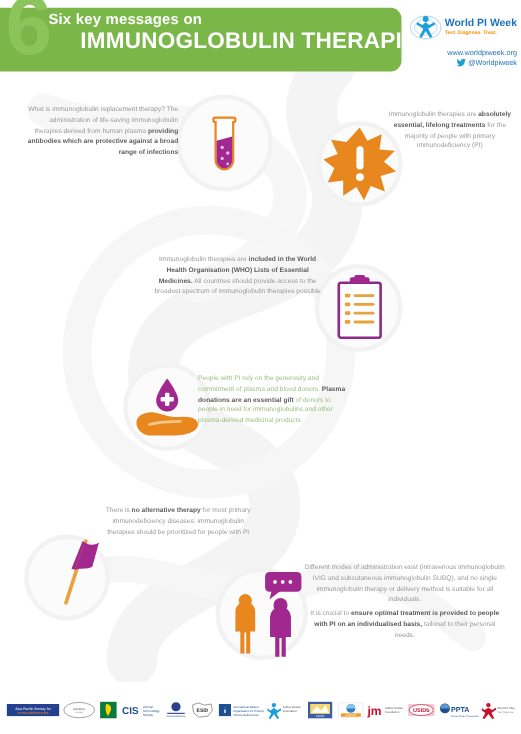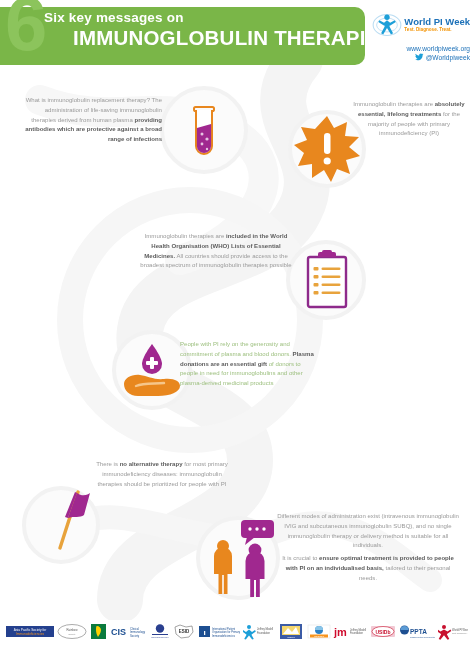--- a/index.html
+++ b/index.html
@@ -45,21 +45,21 @@
   .t-center { text-align: center; }
   .t-left { text-align: left; }
 
   
   .halo { position: absolute; border-radius: 50%; background: #fbfbfb; z-index: 1;
           border: 4px solid #f2f2f2; }
   .icon-box { position: absolute; z-index: 3; }
 
   
   .footer { position: absolute; left: 0; bottom: 0; width: 474px; height: 44px;
-            background: #ffffff; z-index: 6; display: flex; 
+            background: #ffffff; z-index: 6; display: flex; align-items: center;
             justify-content: space-between; padding: 0 6px; }
   .flogo { height: 17px; display: flex; align-items: center; justify-content: center;
            font-size: 3.6px; color: #24408e; flex: none; }
   .flogo svg { display: block; }
 </style>
 </head>
 <body>
 
 <div class="page">
 

